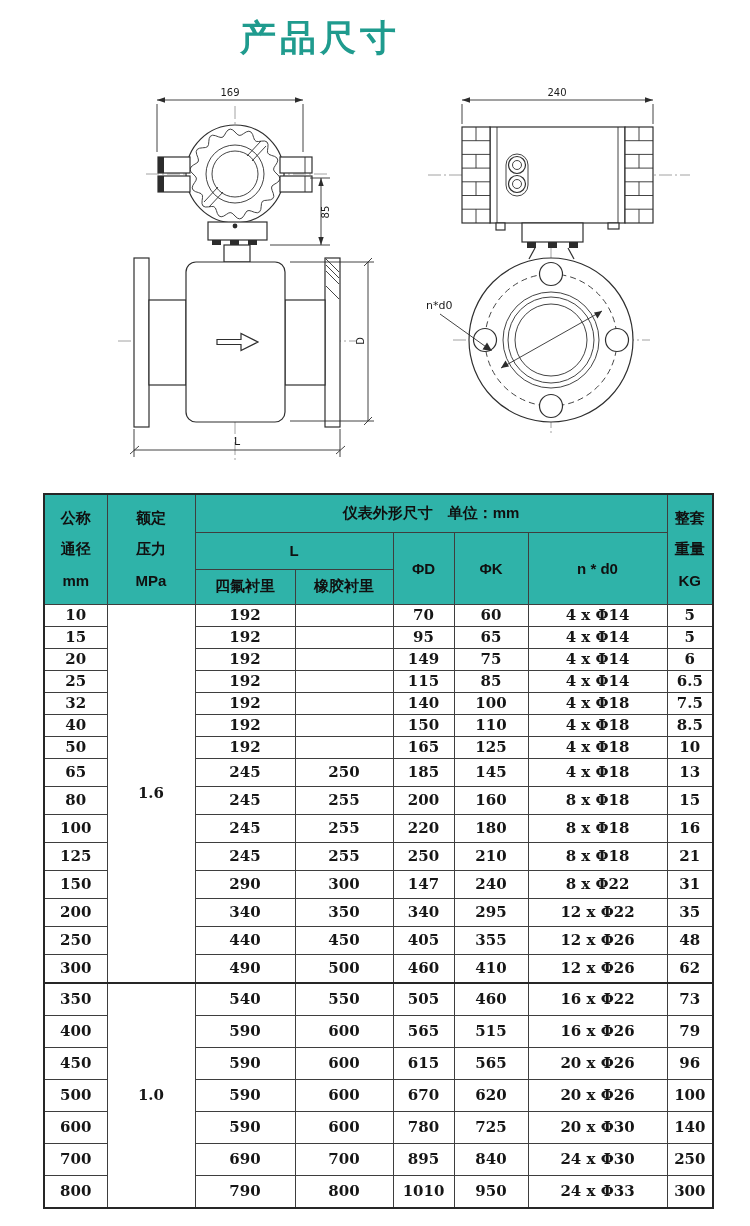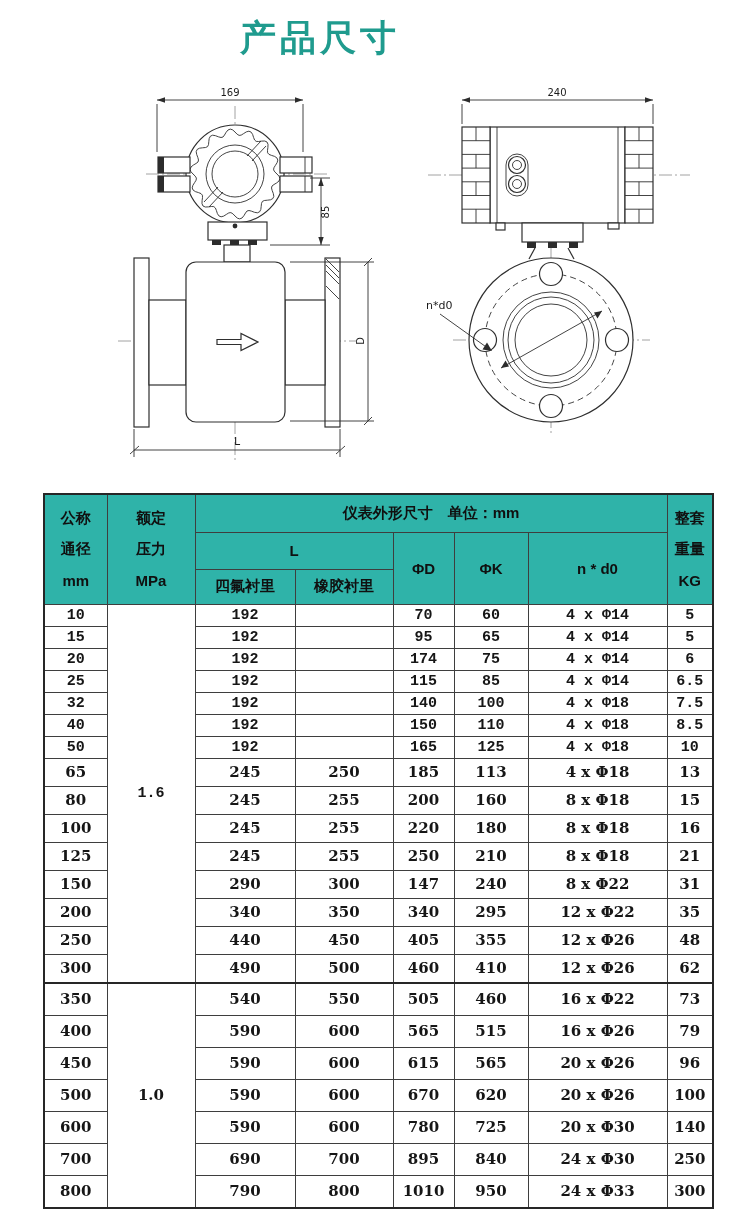--- a/index.html
+++ b/index.html
@@ -28,21 +28,21 @@
   thead th{background:var(--header-bg);color:#101010;font-size:15px;font-weight:bold;margin-top:35px;}
   thead tr:nth-child(1){height:38px;}
   thead tr:nth-child(2){height:37px;}
   thead tr:nth-child(3){height:35px;}
   .stack{display:flex;flex-direction:column;justify-content:space-evenly;height:108px;}
   .stack div{line-height:1.2;}
   tbody td{
     font-family:"DejaVu Serif","Liberation Serif",serif;font-weight:bold;
     font-size:15px;color:#161616;background:#fff;
   }
-  tr.band-a td{height:21px;font-family:Liberation Mono, monospace;}
+  tr.band-a td{height:21px;}
   tr.band-b td{height:27px;}
   tr.band-c td{height:31px;}
   tr.group-sep td{border-top:2.5px solid #262626;}
 </style>
 </head>
 <body>
 
 <div class="page-title">产品尺寸</div>
 
 <svg class="drawings" width="750" height="492" viewBox="0 0 750 492">
@@ -266,21 +266,21 @@
           <td></td>
           <td>95</td>
           <td>65</td>
           <td>4 x Φ14</td>
           <td>5</td>
         </tr>
         <tr class="band-a">
           <td>20</td>
           <td>192</td>
           <td></td>
-          <td>174</td>
+          <td>149</td>
           <td>75</td>
           <td>4 x Φ14</td>
           <td>6</td>
         </tr>
         <tr class="band-a">
           <td>25</td>
           <td>192</td>
           <td></td>
           <td>115</td>
           <td>85</td>
@@ -312,21 +312,21 @@
           <td>165</td>
           <td>125</td>
           <td>4 x Φ18</td>
           <td>10</td>
         </tr>
         <tr class="band-b">
           <td>65</td>
           <td>245</td>
           <td>250</td>
           <td>185</td>
-          <td>113</td>
+          <td>145</td>
           <td>4 x Φ18</td>
           <td>13</td>
         </tr>
         <tr class="band-b">
           <td>80</td>
           <td>245</td>
           <td>255</td>
           <td>200</td>
           <td>160</td>
           <td>8 x Φ18</td>

